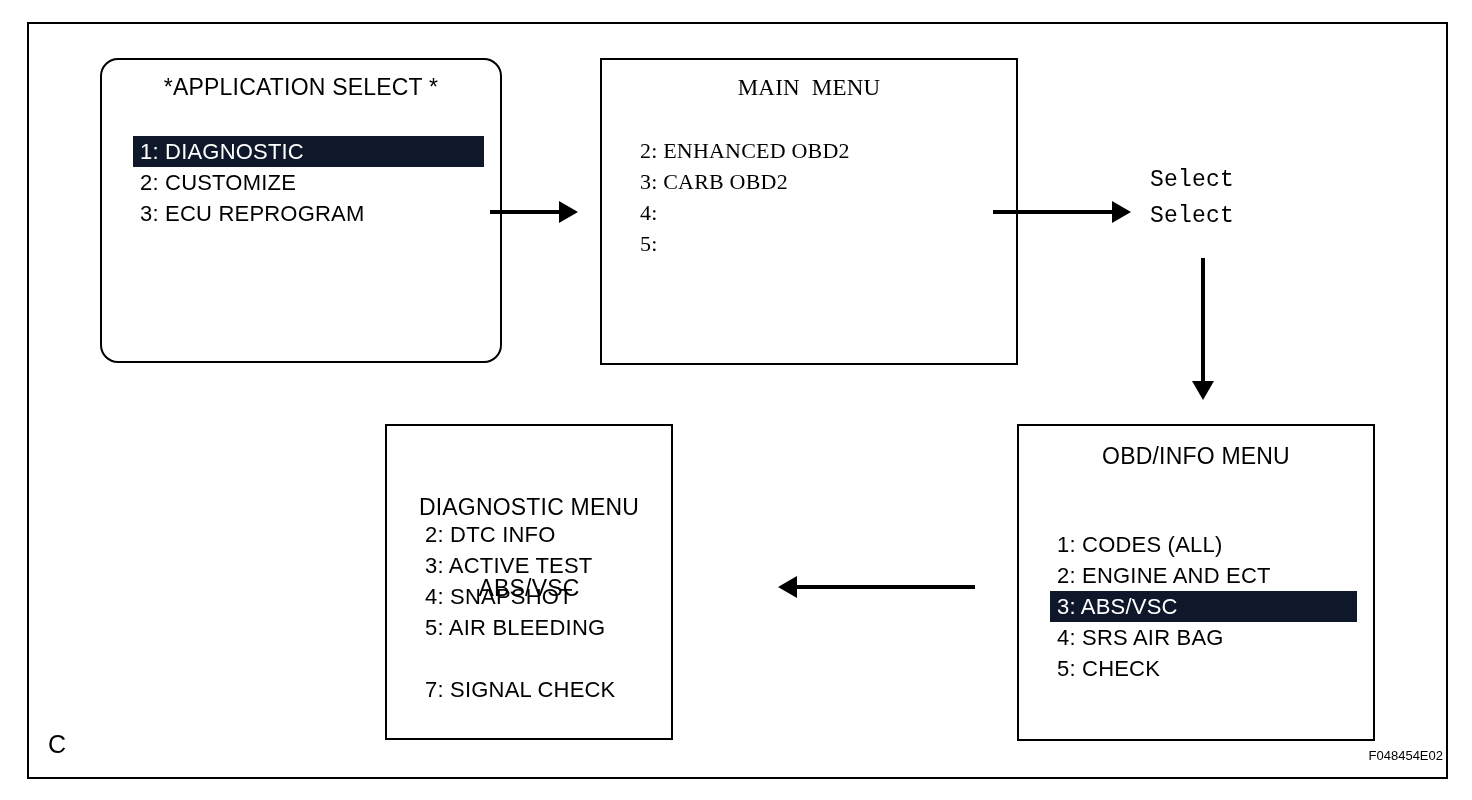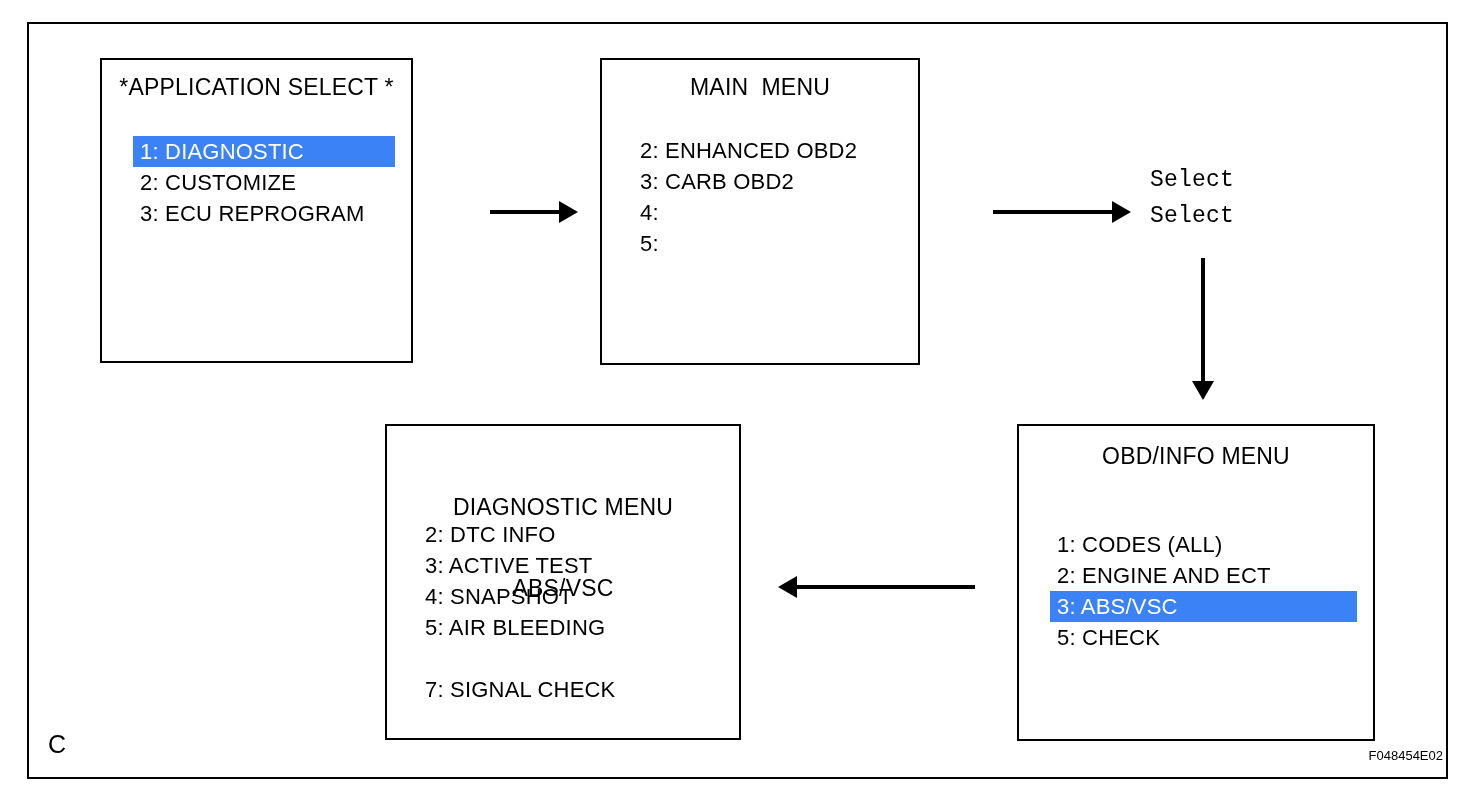--- a/index.html
+++ b/index.html
@@ -20,23 +20,23 @@
     width: 1421px; height: 757px;
     border: 2px solid #000;
     box-sizing: border-box;
   }
   .screen {
     position: absolute;
     border: 2px solid #000;
     box-sizing: border-box;
     background: #ffffff;
   }
-  #screen-application-select { left: 100px; top: 58px;  width: 313px; height: 305px; }
-  #screen-main-menu          { left: 600px; top: 58px;  width: 320px; height: 307px; }
-  #screen-diagnostic-menu    { left: 385px; top: 424px; width: 356px; height: 316px; }
+  #screen-application-select { left: 100px; top: 58px;  width: 402px; height: 305px; border-radius: 18px; }
+  #screen-main-menu          { left: 600px; top: 58px;  width: 418px; height: 307px; font-family: Liberation Serif, serif; }
+  #screen-diagnostic-menu    { left: 385px; top: 424px; width: 288px; height: 316px; }
   #screen-obd-mobd-menu      { left: 1017px; top: 424px; width: 358px; height: 317px; }
 
   .screen-title {
     position: absolute;
     left: 0; right: 0; top: 14px;
     text-align: center;
     font-size: 23px;
     line-height: 27px;
     white-space: pre;
     letter-spacing: 0.2px;
@@ -54,21 +54,21 @@
 
   .menu-row {
     height: 31px;
     line-height: 31px;
     font-size: 22px;
     padding-left: 7px;
     white-space: pre;
     letter-spacing: 0.2px;
   }
   .menu-row.hl {
-    background: #3b82f6;
+    background: #0f172a;
     color: #ffffff;
   }
 
   .arrow { position: absolute; }
   .arrow .shaft { position: absolute; background: #000; }
   .arrow .head  { position: absolute; width: 0; height: 0; }
 
   #arrow-app-to-main { left: 490px; top: 200px; width: 90px; height: 24px; }
   #arrow-app-to-main .shaft { left: 0; top: 10px; width: 70px; height: 4px; }
   #arrow-app-to-main .head  { left: 69px; top: 1px;
@@ -151,20 +151,21 @@
       <div class="menu-row">7: SIGNAL CHECK</div>
     </div>
   </div>
 
   <div class="screen" id="screen-obd-mobd-menu">
     <div class="screen-title">OBD/INFO MENU</div>
     <div class="menu-list">
       <div class="menu-row">1: CODES (ALL)</div>
       <div class="menu-row">2: ENGINE AND ECT</div>
       <div class="menu-row hl">3: ABS/VSC</div>
+      <div class="menu-row">4: SRS AIR BAG</div>
       <div class="menu-row">5: CHECK</div>
     </div>
   </div>
 
   <div class="arrow" id="arrow-app-to-main">
     <div class="shaft"></div>
     <div class="head"></div>
   </div>
   <div class="arrow" id="arrow-main-to-select">
     <div class="shaft"></div>

